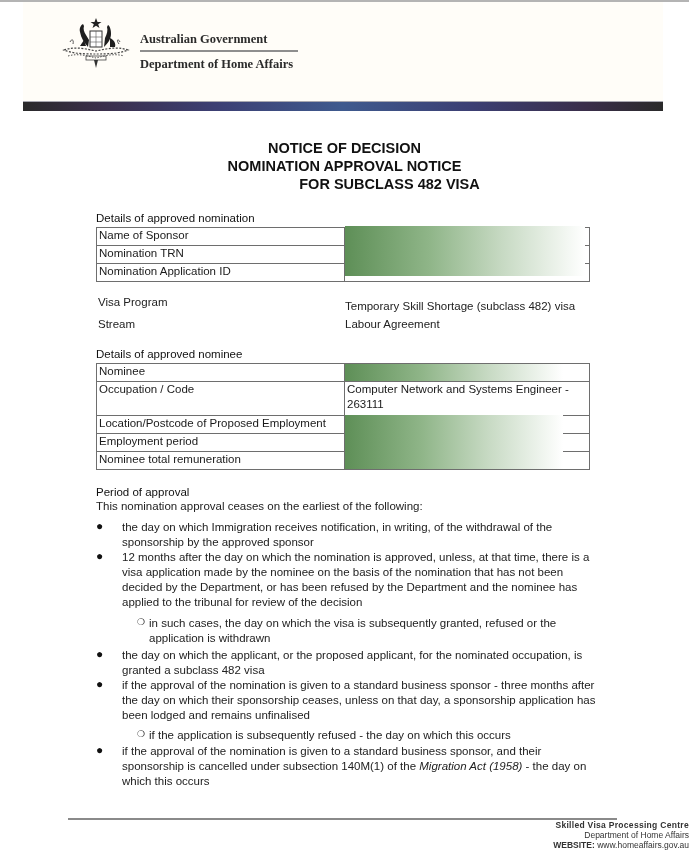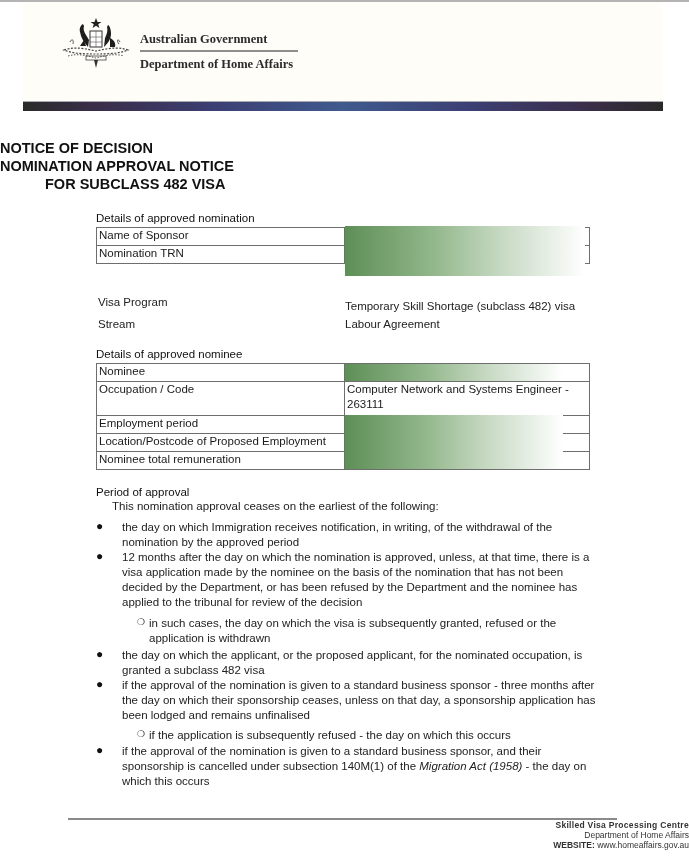--- a/index.html
+++ b/index.html
@@ -13,32 +13,32 @@
     .header-bg { position: absolute; left: 23px; top: 2px; width: 640px; height: 100px; background: #fffdf8; }
     .crest { position: absolute; left: 58px; top: 16px; width: 76px; height: 56px; }
     .gov-name { position: absolute; left: 140px; top: 32px; font-family: "Liberation Serif", serif; font-weight: bold; font-size: 12.5px; color: #2b2b2b; }
     .gov-rule { position: absolute; left: 140px; top: 50px; width: 158px; height: 1.5px; background: #8e8e8e; }
     .dept-name { position: absolute; left: 140px; top: 57px; font-family: "Liberation Serif", serif; font-weight: bold; font-size: 12.5px; color: #2b2b2b; }
     .banner {
       position: absolute; left: 23px; top: 101px; width: 640px; height: 9px;
       background: linear-gradient(90deg, #2a2a2a 0%, #3a2e4a 12%, #3c3f73 30%, #3f5a8e 50%, #3c3f73 70%, #3a2e4a 88%, #2a2a2a 100%);
       border-top: 1px solid #a8a8b0;
     }
-    .title { position: absolute; left: 0; width: 689px; font-weight: bold; font-size: 14.5px; color: #111; }
+    .title { position: absolute; left: 0; width: 689px; text-align: center; font-weight: bold; font-size: 14.5px; color: #111; }
     .t1 { top: 140px; } .t2 { top: 158px; } .t3 { top: 176px; padding-left: 45px; }
 
     .section-head { position: absolute; left: 96px; font-weight: normal; font-size: 11.5px; color: #111; }
     table.grid { position: absolute; left: 96px; width: 494px; border-collapse: collapse; font-size: 11.5px; padding-left: 48px; }
     table.grid td { border: 1px solid #6e6e6e; padding: 0 2px; height: 17px; vertical-align: top; line-height: 15px; }
     table.grid td.k { width: 243px; }
     .redact { position: absolute; background: linear-gradient(90deg, #5e8f57 0%, #8fb588 35%, #c6d9c2 65%, #ffffff 100%); }
 
     .kv { position: absolute; font-size: 11.5px; color: #222; }
 
-    .para { position: absolute; left: 96px; font-size: 11.5px; color: #222; margin-left: 16px; }
+    .para { position: absolute; left: 96px; font-size: 11.5px; color: #222; }
     .bullet { position: absolute; left: 96px; width: 10px; font-size: 12px; color: #111; }
     .btext { position: absolute; left: 122px; width: 475px; font-size: 11.5px; line-height: 15px; color: #222; }
     .sub-bullet { position: absolute; left: 137px; font-size: 9px; color: #333; }
     .stext { position: absolute; left: 149px; width: 445px; font-size: 11.5px; line-height: 15px; color: #222; }
 
     .footer-rule { position: absolute; left: 68px; top: 818px; width: 549px; height: 1.5px; background: #8a8a8a; }
     .foot { position: absolute; left: 0; width: 689px; text-align: right; font-size: 8.5px; color: #333; }
     .f1 { top: 820px; font-weight: bold; letter-spacing: 0.3px; }
     .f2 { top: 830px; }
     .f3 { top: 840px; }
@@ -80,20 +80,24 @@
 <table class="grid" style="top:227px">
   <tbody>
       <tr>
     <td class="k">Name of Sponsor</td>
     <td></td>
   </tr>
   <tr>
     <td class="k">Nomination TRN</td>
     <td></td>
   </tr>
+  <tr>
+    <td class="k">Nomination Application ID</td>
+    <td></td>
+  </tr>
 </tbody>
   </table>
 <div class="redact" style="left:345px; top:226px; width:240px; height:50px;"></div>
 
 <div class="kv" style="left:98px; top:296px">Visa Program</div>
 <div class="kv" style="left:345px; top:300px">Temporary Skill Shortage (subclass 482) visa</div>
 <div class="kv" style="left:98px; top:318px">Stream</div>
 <div class="kv" style="left:345px; top:318px">Labour Agreement</div>
 
 <div class="section-head" style="top:348px">Details of approved nominee</div>
@@ -101,41 +105,41 @@
   <tbody>
       <tr>
     <td class="k">Nominee</td>
     <td></td>
   </tr>
   <tr>
     <td class="k" style="height:33px">Occupation / Code</td>
     <td style="height:33px">Computer Network and Systems Engineer - 263111</td>
   </tr>
   <tr>
-    <td class="k">Employment period</td>
+    <td class="k">Location/Postcode of Proposed Employment</td>
     <td></td>
   </tr>
   <tr>
-    <td class="k">Location/Postcode of Proposed Employment</td>
+    <td class="k">Employment period</td>
     <td></td>
   </tr>
   <tr>
     <td class="k">Nominee total remuneration</td>
     <td></td>
   </tr>
 </tbody>
   </table>
 <div class="redact" style="left:345px; top:364px; width:218px; height:17px;"></div>
 <div class="redact" style="left:345px; top:415px; width:218px; height:54px;"></div>
 
 <div class="section-head" style="top:486px">Period of approval</div>
 <div class="para" style="top:500px">This nomination approval ceases on the earliest of the following:</div>
 
 <div class="bullet" style="top:519px">●</div>
-<div class="btext" style="top:520px">the day on which Immigration receives notification, in writing, of the withdrawal of the nomination by the approved period</div>
+<div class="btext" style="top:520px">the day on which Immigration receives notification, in writing, of the withdrawal of the sponsorship by the approved sponsor</div>
 
 <div class="bullet" style="top:549px">●</div>
 <div class="btext" style="top:550px">12 months after the day on which the nomination is approved, unless, at that time, there is a visa application made by the nominee on the basis of the nomination that has not been decided by the Department, or has been refused by the Department and the nominee has applied to the tribunal for review of the decision</div>
 
 <div class="sub-bullet" style="top:617px">❍</div>
 <div class="stext" style="top:616px">in such cases, the day on which the visa is subsequently granted, refused or the application is withdrawn</div>
 
 <div class="bullet" style="top:647px">●</div>
 <div class="btext" style="top:648px">the day on which the applicant, or the proposed applicant, for the nominated occupation, is granted a subclass 482 visa</div>
 

